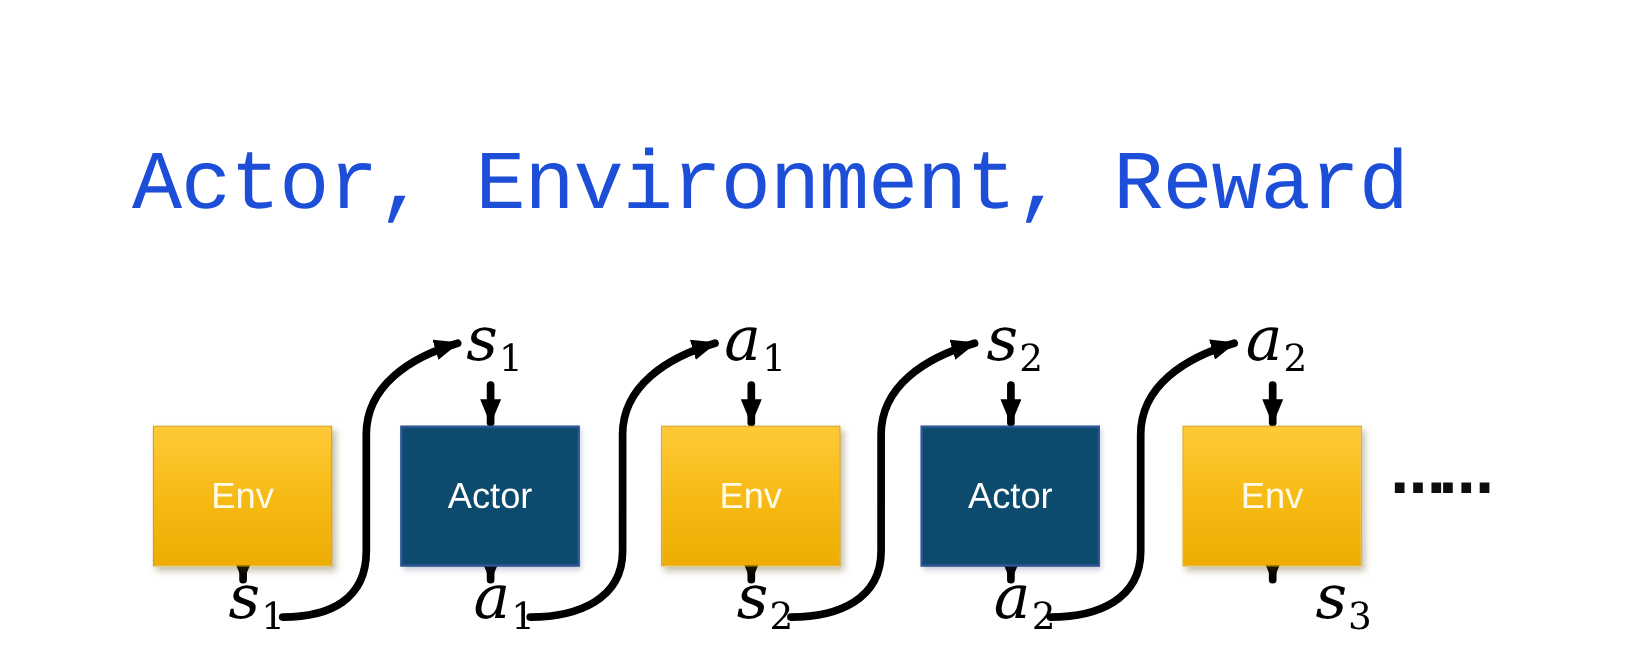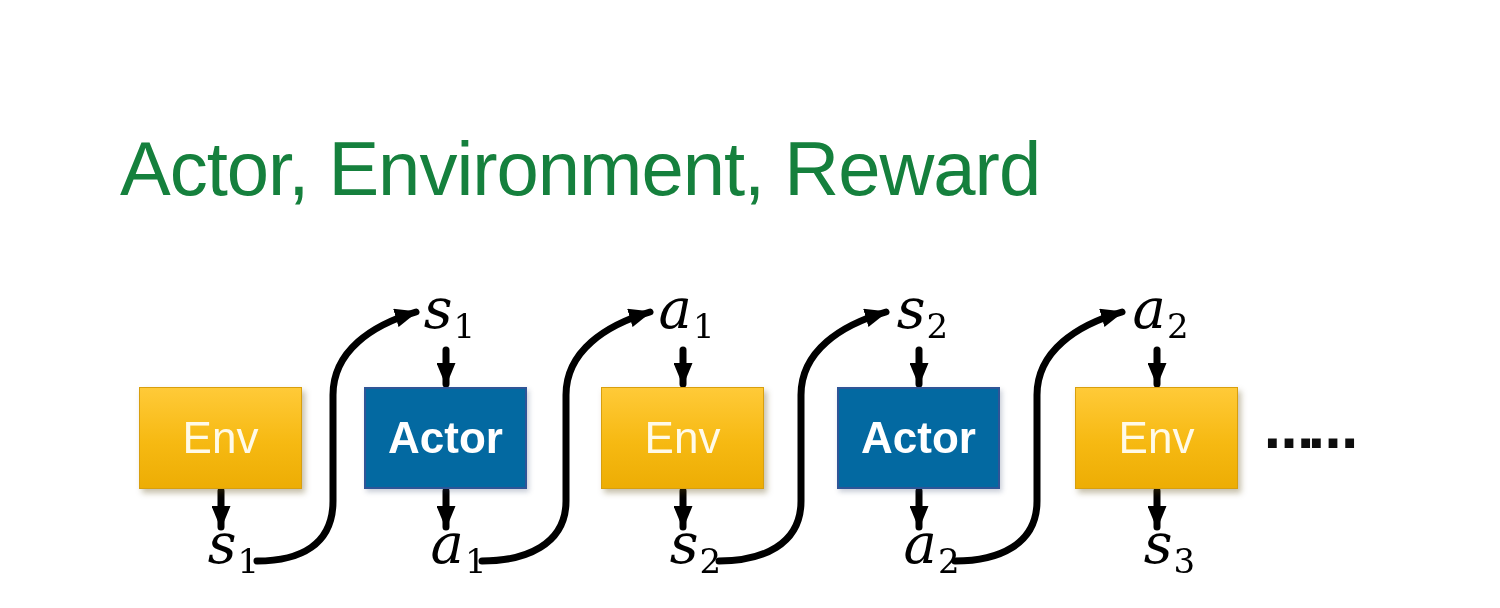--- a/index.html
+++ b/index.html
@@ -11,46 +11,45 @@
     font-family:"Liberation Sans", sans-serif;
   }
   .title{
     position:absolute;
     left:120px;top:131px;
     margin:0;
     font-size:76px;
     font-weight:400;
     line-height:76px;
     letter-spacing:-1px;
-    color:#15803d;
-    font-family:Liberation Sans, sans-serif;
+    color:#1d4ed8;
+    font-family:Liberation Mono, monospace;
     white-space:nowrap;
     text-align:right;
   }
   .arrows{position:absolute;left:0;top:0;}
   .box{
     position:absolute;
     top:387px;
-    width:163px;height:102px;
+    width:163px;height:128px;
     display:flex;align-items:center;justify-content:center;
-    font-size:44px;
+    font-size:33px;
     box-sizing:border-box;
   }
   .box.env{
     background:linear-gradient(180deg,#FFCA38 0%,#F6B912 55%,#EDAD04 100%);
     border:1px solid #D89F0E;
     color:#FFFAE8;
     box-shadow:3px 4px 6px rgba(90,70,10,0.35);
   }
   .box.actor{
-    background:#0369a1;
+    background:#0c4a6e;
     border:2px solid #2F5597;
     color:#ffffff;
     box-shadow:2px 3px 5px rgba(40,60,100,0.25);
-    font-weight:bold;
   }
   .mlabel{
     position:absolute;
     transform:translateX(-50%);
     white-space:nowrap;
     color:#000000;
     line-height:56px;
     font-family:"DejaVu Serif", serif;
   }
   .mlabel .mbase{
@@ -125,17 +124,17 @@
 
   <div class="mlabel top" style="left:449px"><span class="mbase">s</span><span class="msub">1</span></div>
   <div class="mlabel top" style="left:686px"><span class="mbase">a</span><span class="msub">1</span></div>
   <div class="mlabel top" style="left:922px"><span class="mbase">s</span><span class="msub">2</span></div>
   <div class="mlabel top" style="left:1160px"><span class="mbase">a</span><span class="msub">2</span></div>
 
   <div class="mlabel bottom" style="left:233px"><span class="mbase">s</span><span class="msub">1</span></div>
   <div class="mlabel bottom" style="left:458px"><span class="mbase">a</span><span class="msub">1</span></div>
   <div class="mlabel bottom" style="left:695px"><span class="mbase">s</span><span class="msub">2</span></div>
   <div class="mlabel bottom" style="left:931px"><span class="mbase">a</span><span class="msub">2</span></div>
-  <div class="mlabel bottom" style="left:1169px"><span class="mbase">s</span><span class="msub">3</span></div>
+  <div class="mlabel bottom" style="left:1221px"><span class="mbase">s</span><span class="msub">3</span></div>
 
   <div class="ellipsis">……</div>
 
 </div>
 
 </body></html>

